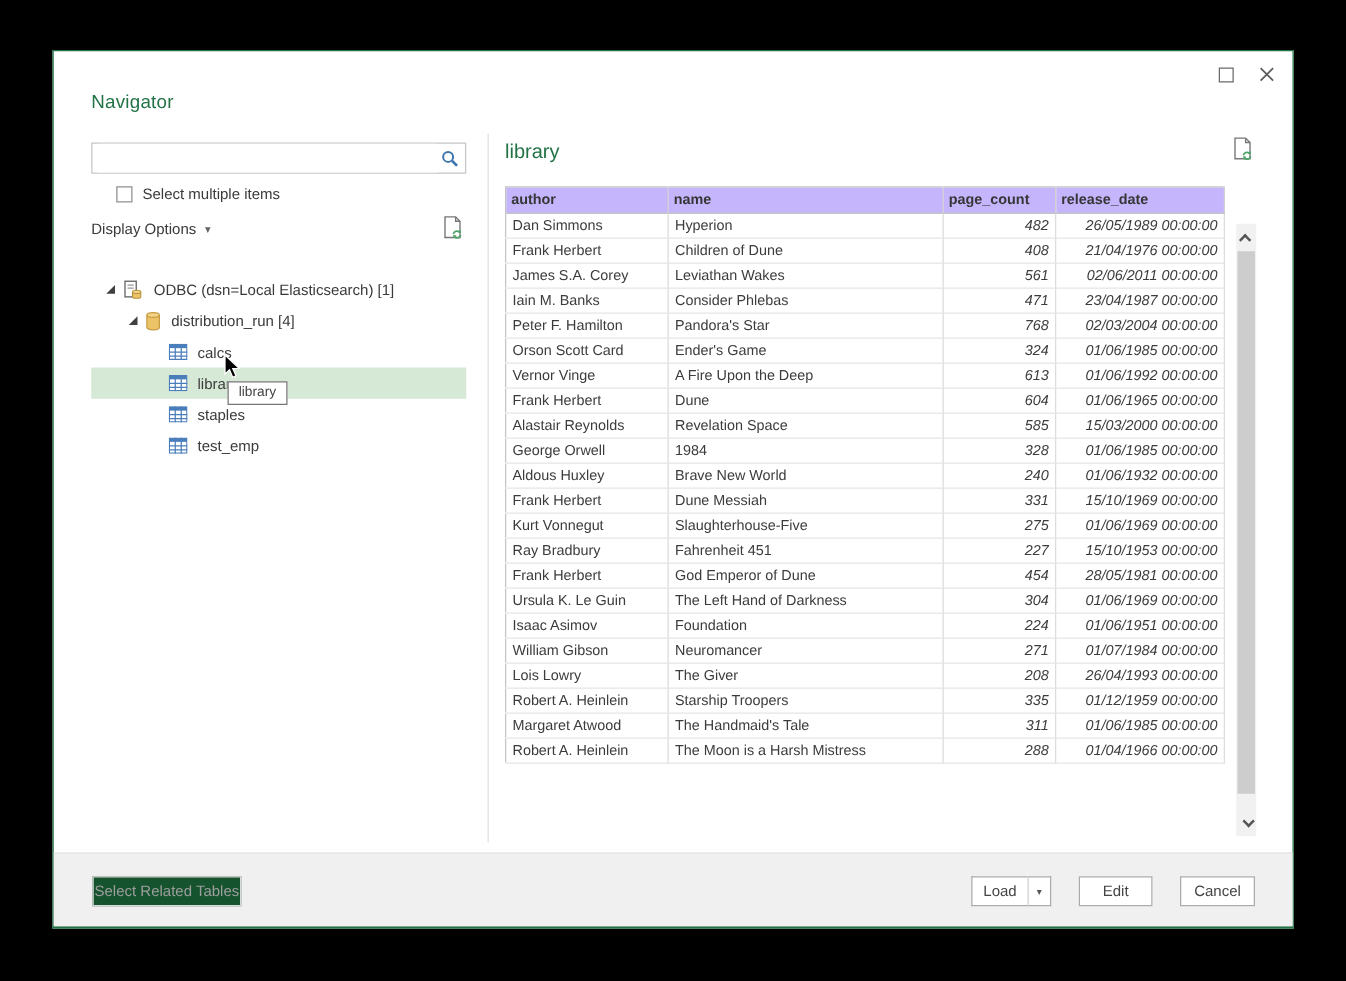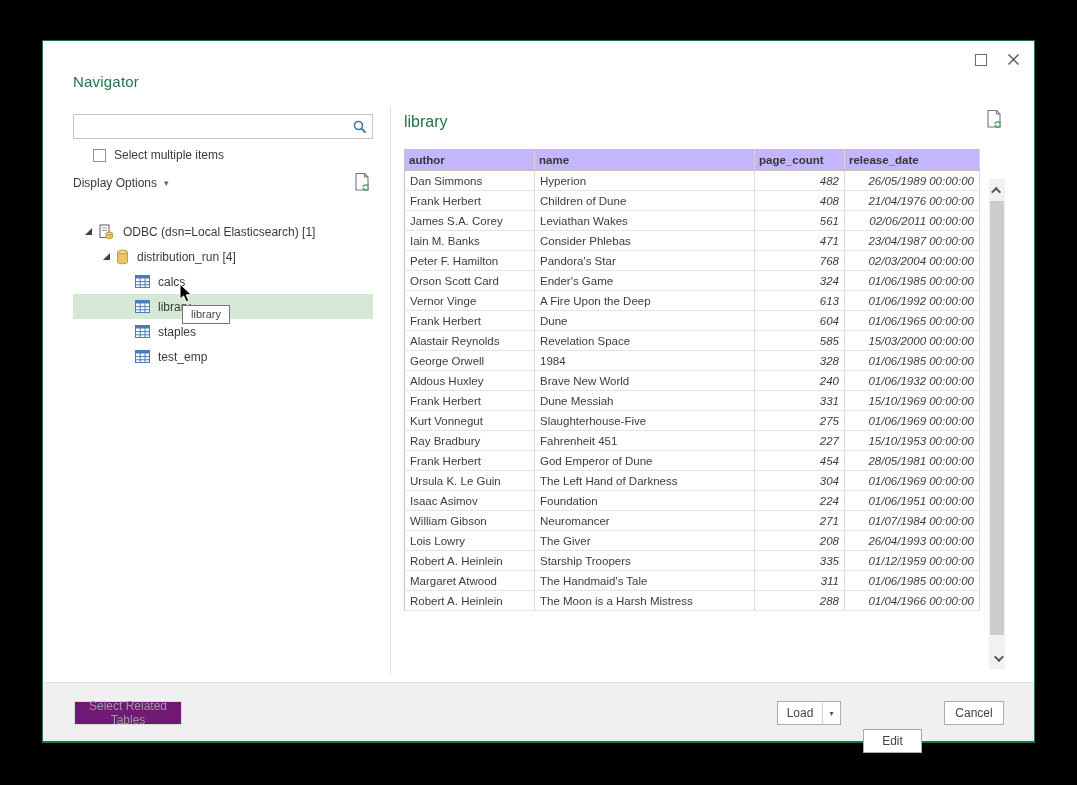--- a/index.html
+++ b/index.html
@@ -54,26 +54,26 @@
   .sb-btn{position:absolute;left:0;width:16px;height:18px;display:flex;align-items:center;justify-content:center;}
   .sb-up{top:2px;} .sb-down{bottom:2px;}
   .chev{width:7px;height:7px;border-left:2px solid #555;border-top:2px solid #555;}
   .chev.up{transform:rotate(45deg) translateY(2px);}
   .chev.down{transform:rotate(225deg) translateY(2px);}
   .sb-thumb{position:absolute;left:1px;top:22px;width:14px;height:434px;background:#cdcdcd;}
   
   .footer{position:absolute;left:0;bottom:0;width:100%;height:59px;background:var(--footer-gray);border-top:1px solid #e3e3e3;}
   .btn{height:24px;background:#fff;border:1px solid #ababab;font-size:12px;color:#444;
        display:inline-flex;align-items:center;justify-content:center;font-family:inherit;}
-  .btn-related{position:absolute;left:31px;top:18px;width:108px;border-color:#dadada;color:#9d9d9d;background:#701a75;}
+  .btn-related{position:absolute;left:31px;top:18px;width:119px;border-color:#dadada;color:#9d9d9d;background:#14532d;}
   .footer-right{position:absolute;right:30px;top:18px;display:flex;gap:22px;}
   .split{display:flex;}
   .split .btn-load{width:45px;border-right:none;}
   .split .btn-drop{width:19px;border-left:1px solid #d0d0d0;font-size:8px;color:#555;}
-  .btn-edit{width:59px;margin-top:28px;} .btn-cancel{width:60px;text-align:right;}
+  .btn-edit{width:59px;} .btn-cancel{width:60px;text-align:right;}
 </style>
 </head>
 <body>
 
 <div class="dialog">
 
   <div class="win-controls">
     <span class="btn-max"></span>
     <svg width="13" height="13" viewBox="0 0 13 13">
       <line x1="1.5" y1="1.5" x2="11.5" y2="11.5" stroke="#5c5c5c" stroke-width="1.4"></line>

